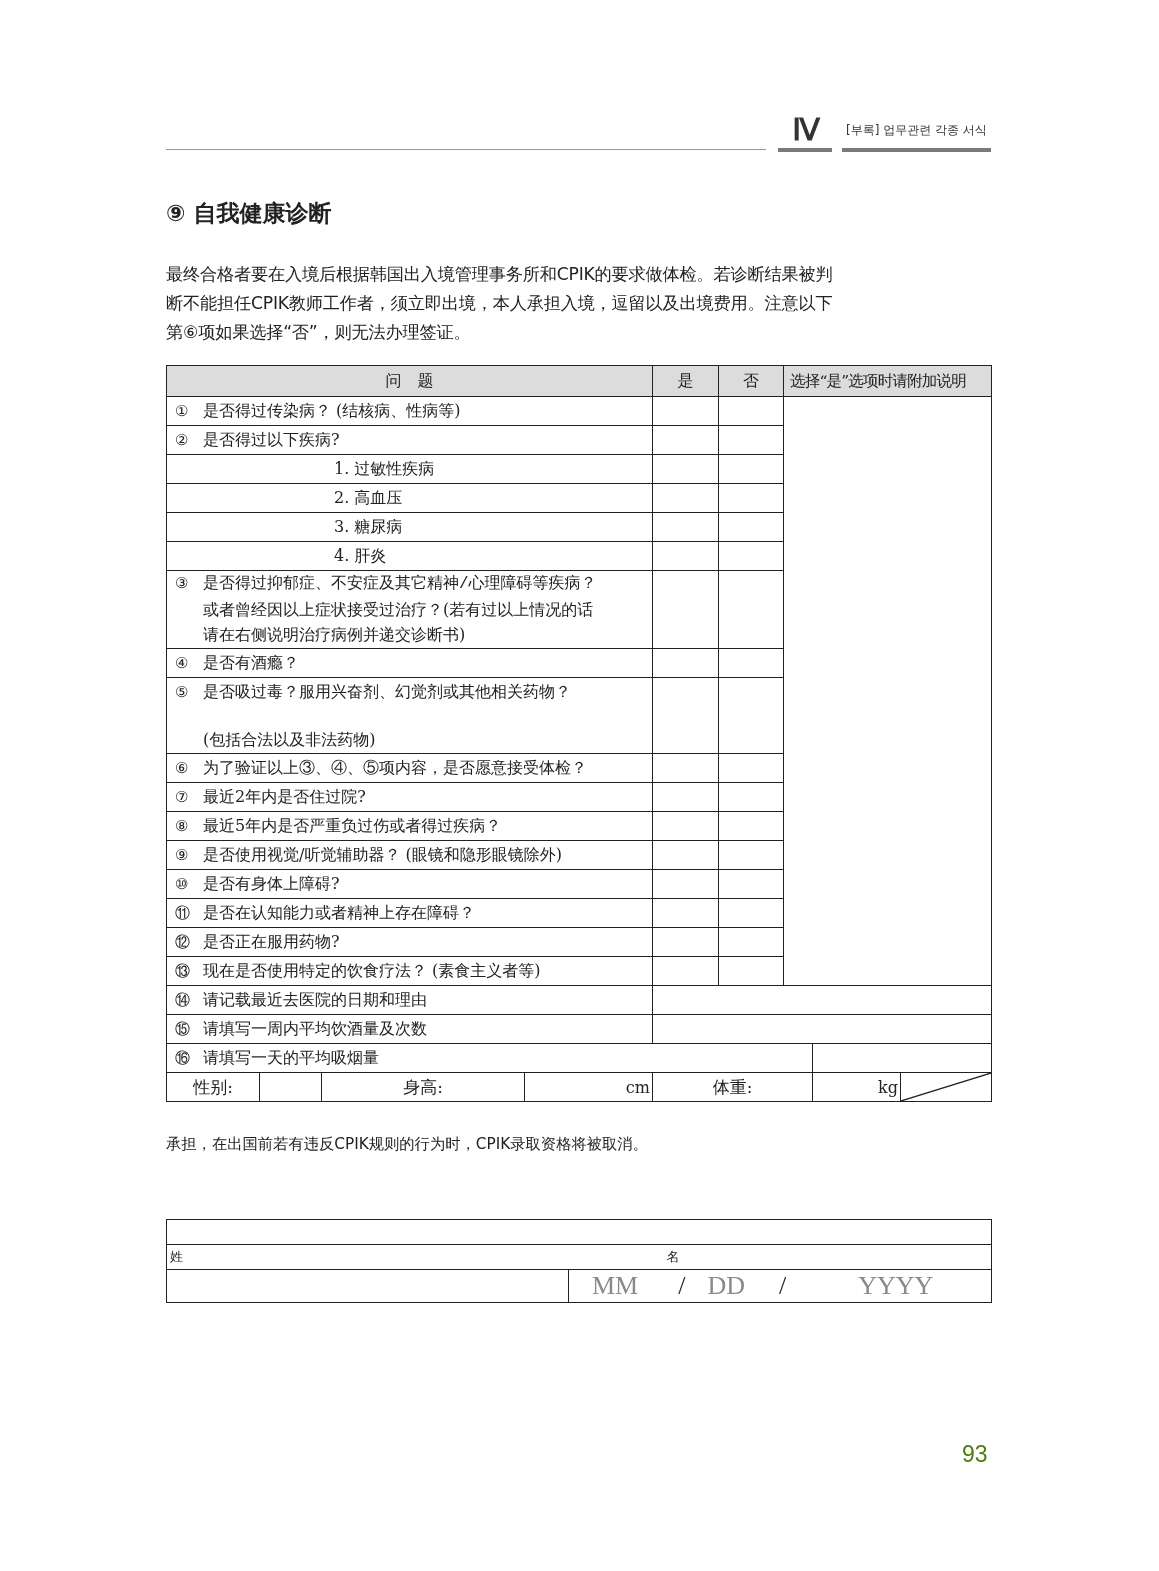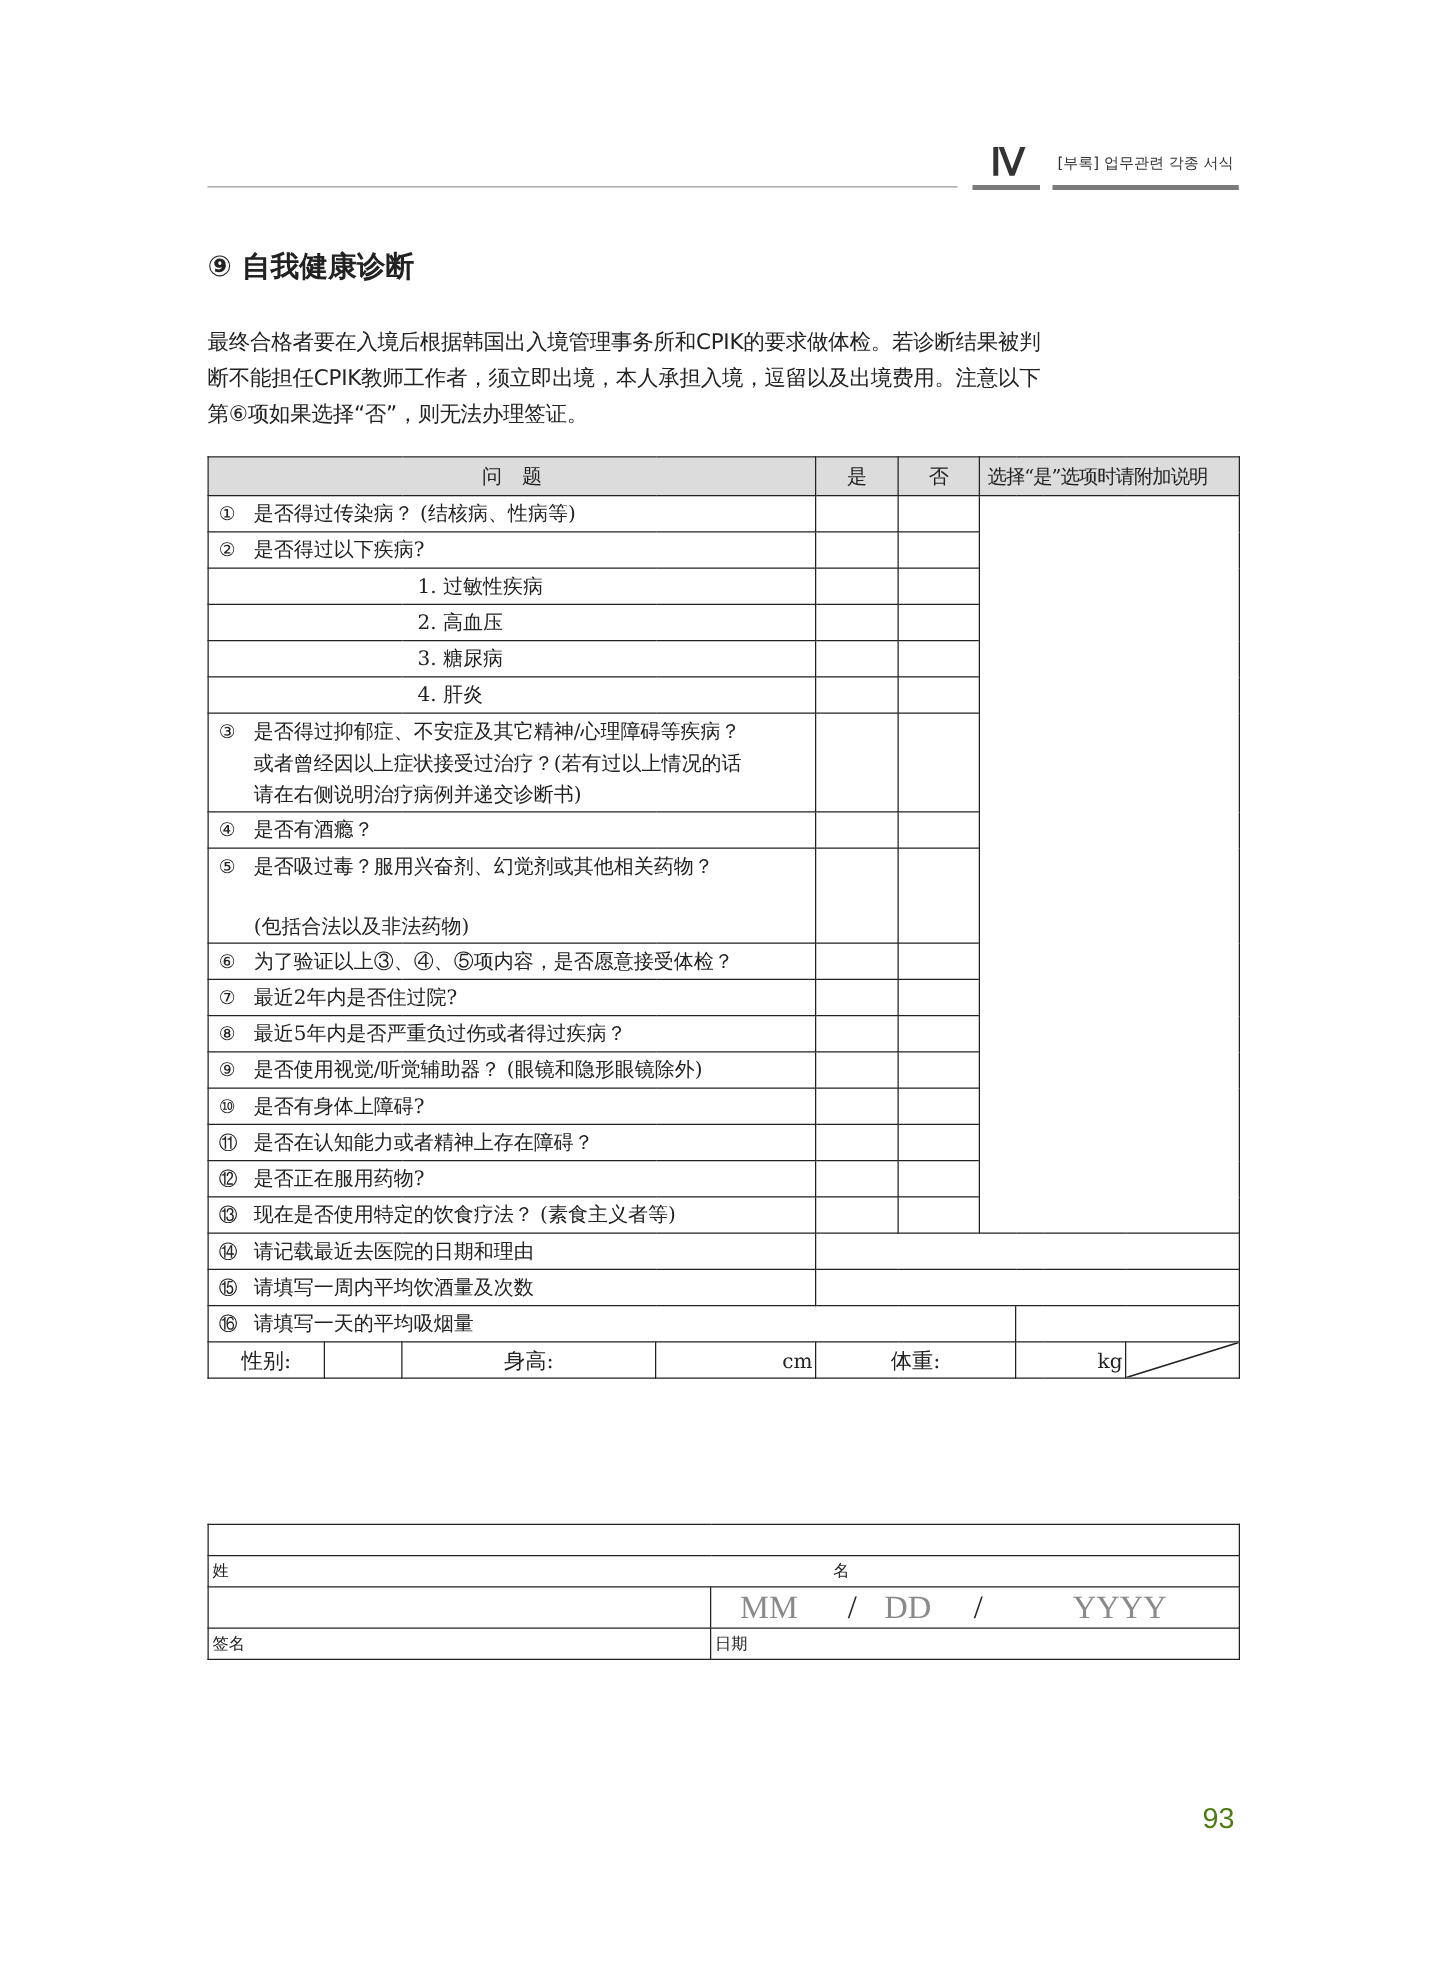--- a/index.html
+++ b/index.html
@@ -113,21 +113,21 @@
         <td></td>
         <td></td>
       </tr>
       <tr>
         <td colspan="4" class="sub"><span>4.  肝炎</span></td>
         <td></td>
         <td></td>
       </tr>
       <tr>
         <td colspan="4" class="q multi">
-          <span style="display: block;"><span class="qnum">③</span><span>是否得过抑郁症、不安症及其它精神/心理障碍等疾病？</span></span>
+          <span style="display: block; font-family: Liberation Mono, monospace;"><span class="qnum">③</span><span>是否得过抑郁症、不安症及其它精神/心理障碍等疾病？</span></span>
           <span style="display: block; padding-left: 28px;"><span>或者曾经因以上症状接受过治疗？(若有过以上情况的话</span></span>
           <span style="display: block; padding-left: 28px;"><span>请在右侧说明治疗病例并递交诊断书)</span></span>
         </td>
         <td></td>
         <td></td>
       </tr>
       <tr>
         <td colspan="4" class="q">
           <span style="display: block;"><span class="qnum">④</span><span>是否有酒瘾？</span></span>
         </td>
@@ -220,20 +220,21 @@
         <td class="diag">
           <svg viewBox="0 0 100 100" preserveAspectRatio="none">
             <line x1="0" y1="100" x2="100" y2="0" stroke="#222" stroke-width="1.3" vector-effect="non-scaling-stroke"></line>
           </svg>
         </td>
       </tr>
     </tbody>
 </table>
 
 <div class="abs declaration">
+  <div>承担，在出国前若有违反CPIK规则的行为时，CPIK录取资格将被取消。</div>
 </div>
 
 <table class="sig">
   <colgroup>
       <col style="width:402px">
       <col style="width:423px">
     </colgroup>
   <tbody>
       <tr class="r1">
         <td colspan="2"></td>
@@ -249,20 +250,16 @@
     <td>
       <div class="date-ph">
         <span style="margin-left:20px">MM</span>
         <span class="slash" style="margin-left:40px">/</span>
         <span>DD</span>
         <span class="slash" style="margin-left:34px">/</span>
         <span style="margin-left:50px">YYYY</span>
       </div>
     </td>
   </tr>
-  <tr class="r4">
-    <td>签名</td>
-    <td>日期</td>
-  </tr>
 </tbody>
   </table>
 
 <div class="abs page-num">93</div>
 
 </body></html>

